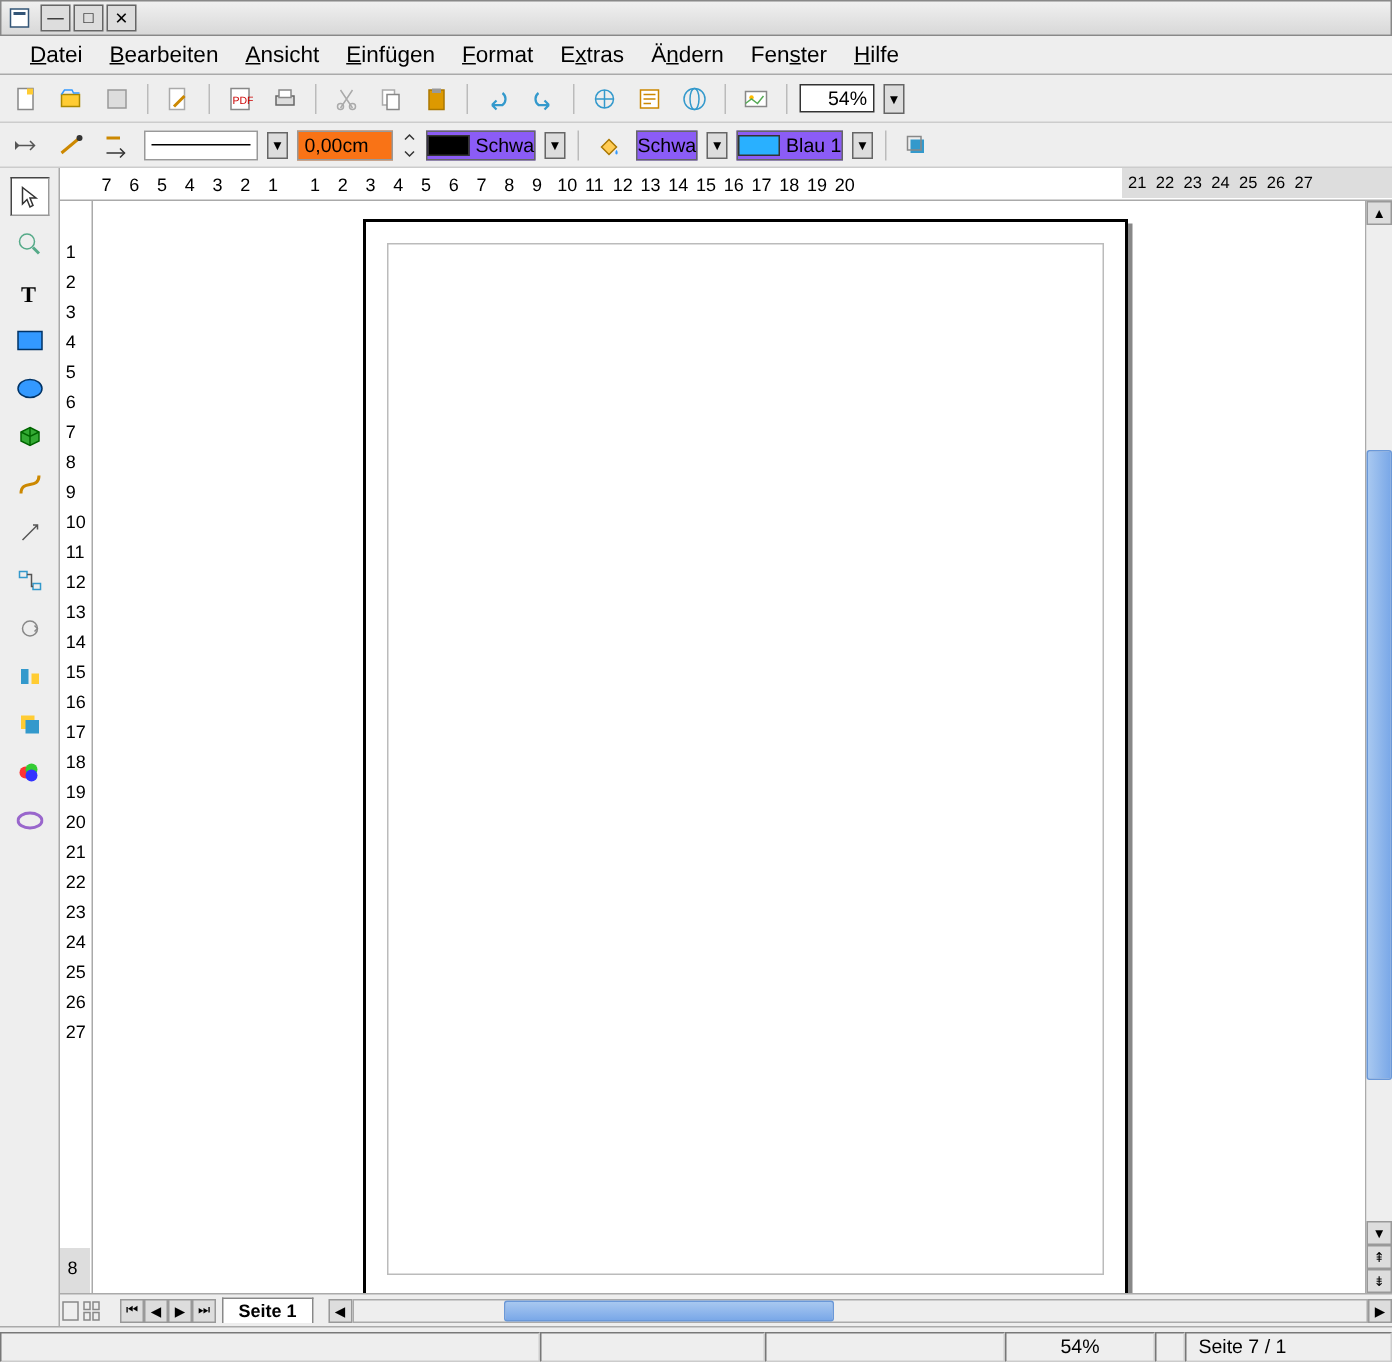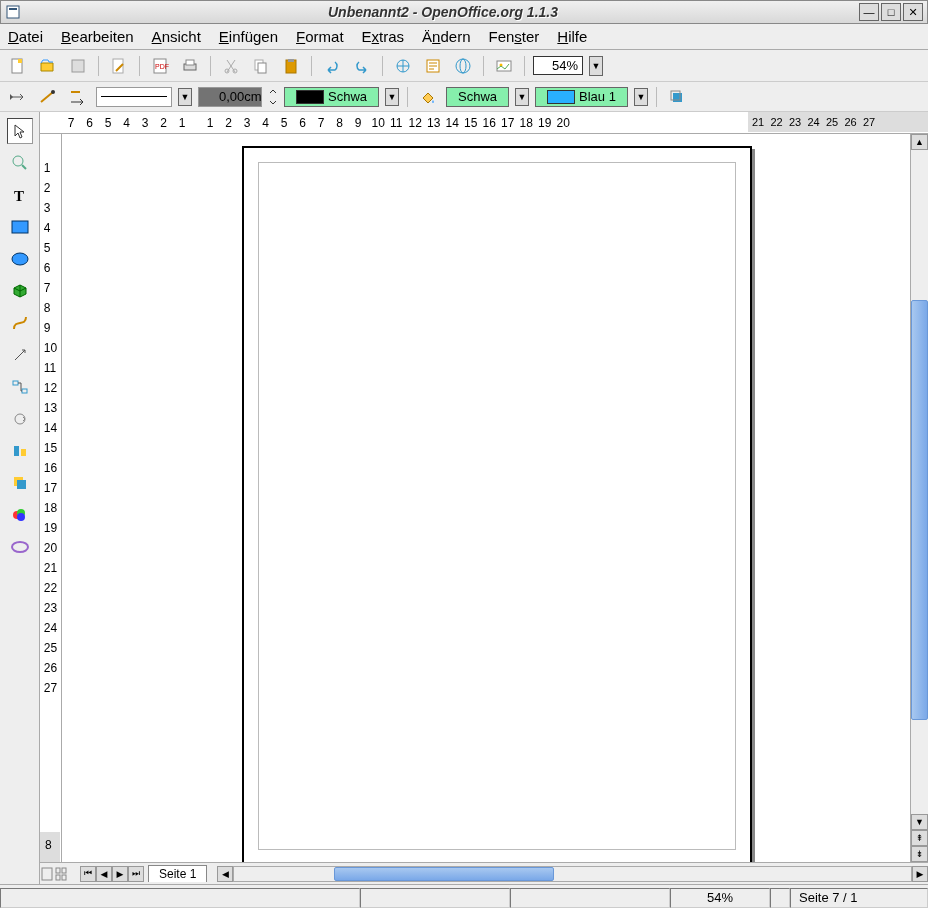--- a/index.html
+++ b/index.html
@@ -4,35 +4,35 @@
 <style>
 * { box-sizing: border-box; margin: 0; padding: 0; }
 body { font-family: Arial, sans-serif; font-size: 12px; background: #e8e8e8; width: 928px; height: 908px; overflow: hidden; }
 
 .titlebar { height: 24px; background: linear-gradient(#f0f0f0, #d8d8d8); border: 1px solid #888; display: flex; align-items: center; padding: 0 4px; }
 .titlebar-icon { width: 16px; height: 16px; margin-right: 6px; }
 .titlebar-text { flex: 1; text-align: center; font-weight: bold; font-style: italic; font-size: 14px; color: #333; text-shadow: 1px 1px 0 #fff; }
 .titlebar-buttons { display: flex; gap: 2px; }
 .titlebar-btn { width: 20px; height: 18px; border: 1px solid #666; background: #ddd; display: flex; align-items: center; justify-content: center; font-size: 11px; cursor: pointer; }
 
-.menubar { height: 26px; background: #eee; border-bottom: 1px solid #aaa; display: flex; align-items: center; padding: 0 8px; gap: 18px; font-size: 15px; }
+.menubar { height: 26px; background: #eee; border-bottom: 1px solid #aaa; display: flex; align-items: center; padding: 0 20px; gap: 18px; font-size: 15px; }
 .menubar span { cursor: pointer; }
 .menubar u { text-decoration: underline; }
 
 .toolbar1 { height: 32px; background: #eee; border-bottom: 1px solid #ccc; display: flex; align-items: center; padding: 0 6px; gap: 6px; }
 .tb-icon { width: 24px; height: 24px; display: flex; align-items: center; justify-content: center; cursor: pointer; }
 .tb-sep { width: 1px; height: 20px; background: #bbb; margin: 0 2px; }
 .zoom-box { border: 1px solid #333; background: #fff; padding: 1px 4px; font-size: 13px; width: 50px; text-align: right; }
 .zoom-dd { border: 1px solid #666; background: #ddd; width: 14px; height: 20px; display: flex; align-items: center; justify-content: center; font-size: 9px; cursor: pointer; }
 
 .toolbar2 { height: 30px; background: #eee; border-bottom: 1px solid #ccc; display: flex; align-items: center; padding: 0 6px; gap: 6px; font-size: 13px; }
 .line-style { border: 1px solid #999; background: #fff; width: 76px; height: 20px; display: flex; align-items: center; padding: 0 4px; }
 .line-style-inner { border-bottom: 1px solid #000; width: 100%; }
-.spin { border: 1px solid #999; background: #737373; width: 64px; height: 20px; display: flex; align-items: center; padding: 0 20px; }
-.color-box { border: 1px solid #666; background: #86efac; height: 20px; display: flex; align-items: center; padding: 0 11px; gap: 4px; }
+.spin { border: 1px solid #999; background: #f97316; width: 64px; height: 20px; display: flex; align-items: center; padding: 0 4px; }
+.color-box { border: 1px solid #666; background: #8b5cf6; height: 20px; display: flex; align-items: center; padding: 0 0; gap: 4px; }
 .swatch { width: 28px; height: 14px; border: 1px solid #333; }
 .swatch-black { background: #000; }
 .swatch-blue { background: #29b0ff; }
 .dd-arrow { width: 14px; height: 18px; border: 1px solid #666; background: #ddd; display:flex;align-items:center;justify-content:center;font-size:9px;cursor:pointer; }
 
 .workarea { display: flex; height: 772px; }
 .sidebar { width: 40px; background: #eee; border-right: 1px solid #aaa; display: flex; flex-direction: column; align-items: center; padding-top: 6px; gap: 6px; }
 .sb-icon { width: 26px; height: 26px; display:flex;align-items:center;justify-content:center;cursor:pointer;border:1px solid transparent; }
 .sb-icon.active { background: #fff; border: 1px inset #999; }
 
@@ -52,40 +52,39 @@
 .page-inner { position:absolute; left:14px; top:14px; right:14px; bottom:14px; border:1px solid #bbb; }
 
 .vscroll { width:18px; background:#eee; border-left:1px solid #aaa; display:flex; flex-direction:column; }
 .vscroll-btn { height:16px; background:#ddd; border:1px solid #999; font-size:9px; display:flex;align-items:center;justify-content:center;cursor:pointer; }
 .vscroll-track { flex:1; background:#eee; position:relative; }
 .vscroll-thumb { position:absolute; top:150px; left:0; right:0; height:420px; background: linear-gradient(90deg,#a8c8f0,#7aa8e8); border:1px solid #6a98d8; border-radius:2px; }
 
 .tabs-row { height:22px; display:flex; align-items:center; background:#eee; border-top:1px solid #aaa; font-size:12px; }
 .tab-nav { display:flex; }
 .tab-nav-btn { width:16px; height:16px; border:1px solid #999; background:#ddd; font-size:9px; display:flex;align-items:center;justify-content:center; }
-.page-tab { background:#fff; border:1px solid #888; border-bottom:none; padding:1px 10px; margin-left:4px; font-weight:normal; }
+.page-tab { background:#fff; border:1px solid #888; border-bottom:none; padding:1px 10px; margin-left:4px; font-weight:bold; }
 .hscroll { flex:1; display:flex; align-items:center; margin-left:10px; }
 .hscroll-btn { width:16px; height:16px; border:1px solid #999; background:#ddd; font-size:9px;display:flex;align-items:center;justify-content:center; }
 .hscroll-track { flex:1; height:16px; background:#eee; border:1px solid #aaa; position:relative; }
 .hscroll-thumb { position:absolute; left:100px; top:0; bottom:0; width:220px; background:linear-gradient(#a8c8f0,#7aa8e8); border:1px solid #6a98d8; border-radius:2px;}
 
 .statusbar { height:26px; background:#eee; border-top:1px solid #aaa; display:flex; align-items:center; font-size:13px; }
 .status-cell { border:1px inset #ccc; height:20px; display:flex; align-items:center; padding:0 8px; }
 </style>
 </head>
 <body>
 
 <div class="titlebar">
   <span class="titlebar-icon">
     <svg width="16" height="16">
         <rect x="2" y="2" width="12" height="12" fill="#fff" stroke="#357"></rect>
         <rect x="4" y="4" width="8" height="2" fill="#357"></rect>
       </svg>
   </span>
-  <span class="titlebar-text">Unbenannt2 - OpenOffice.org 1.1.3</span>
   <div class="titlebar-buttons">
     <div class="titlebar-btn">—</div>
     <div class="titlebar-btn">□</div>
     <div class="titlebar-btn">✕</div>
   </div>
 </div>
 
 <div class="menubar">
   <span><u>D</u>atei</span>
   <span><u>B</u>earbeiten</span>

